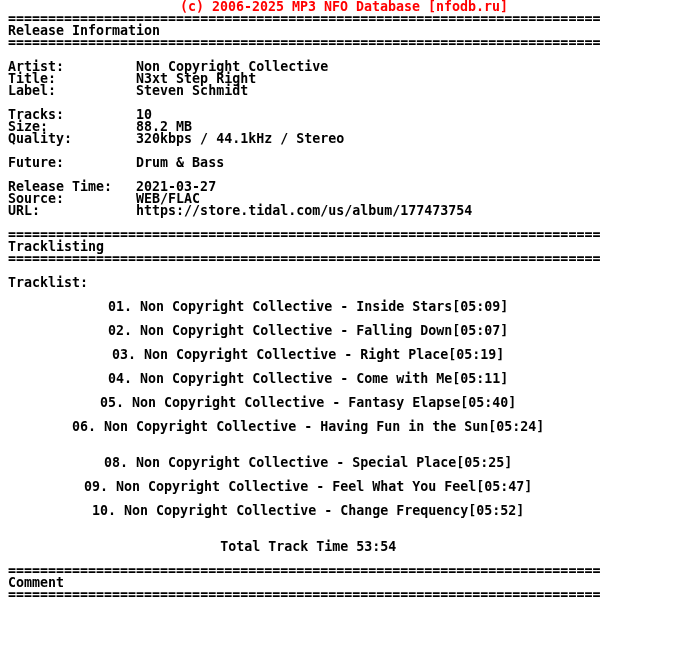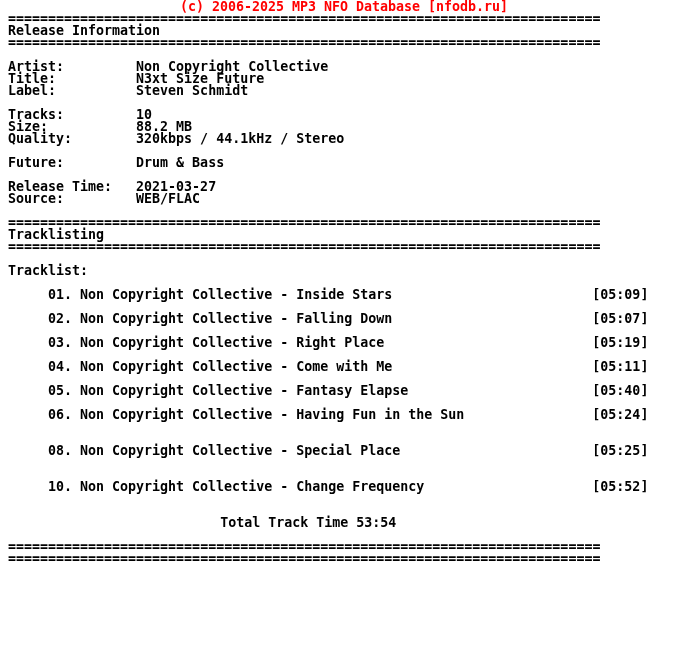--- a/index.html
+++ b/index.html
@@ -26,56 +26,56 @@
   .copyright {
     color: #ff0000;
     text-align: center;
   }
   .label {
     display: inline-block;
     width: 16ch;
   }
   .track-row {
     display: flex;
-    justify-content: space-between;
+    justify-content: center;
     width: 75ch;
-    margin-left: 40px;
   }
   .total-line {
     width: 75ch;
     text-align: center;
   }
 </style>
 </head>
 <body>
 
 <div class="nfo">
 
   <div class="line copyright">(c) 2006-2025 MP3 NFO Database [nfodb.ru]</div>
 
   <div class="line">==========================================================================</div>
   <div class="line">Release Information</div>
   <div class="line">==========================================================================</div>
   <div class="line"></div>
 
   <div class="line"><span class="label">Artist:</span><span>Non Copyright Collective</span></div>
-  <div class="line"><span class="label">Title:</span><span>N3xt Size Future</span></div>
+  <div class="line"><span class="label">Title:</span><span>N3xt Step Right</span></div>
   <div class="line"><span class="label">Label:</span><span>Steven Schmidt</span></div>
   <div class="line"></div>
 
   <div class="line"><span class="label">Tracks:</span><span>10</span></div>
   <div class="line"><span class="label">Size:</span><span>88.2 MB</span></div>
   <div class="line"><span class="label">Quality:</span><span>320kbps / 44.1kHz / Stereo</span></div>
   <div class="line"></div>
 
   <div class="line"><span class="label">Future:</span><span>Drum &amp; Bass</span></div>
   <div class="line"></div>
 
   <div class="line"><span class="label">Release Time:</span><span>2021-03-27</span></div>
   <div class="line"><span class="label">Source:</span><span>WEB/FLAC</span></div>
+  <div class="line"><span class="label">URL:</span><span>https://store.tidal.com/us/album/177473754</span></div>
   <div class="line"></div>
 
   <div class="line">==========================================================================</div>
   <div class="line">Tracklisting</div>
   <div class="line">==========================================================================</div>
   <div class="line"></div>
 
   <div class="line">Tracklist:</div>
   <div class="line"></div>
 
@@ -87,24 +87,26 @@
   <div class="line"></div>
   <div class="line track-row"><span>04. Non Copyright Collective - Come with Me</span><span>[05:11]</span></div>
   <div class="line"></div>
   <div class="line track-row"><span>05. Non Copyright Collective - Fantasy Elapse</span><span>[05:40]</span></div>
   <div class="line"></div>
   <div class="line track-row"><span>06. Non Copyright Collective - Having Fun in the Sun</span><span>[05:24]</span></div>
   <div class="line"></div>
   <div class="line"></div>
   <div class="line track-row"><span>08. Non Copyright Collective - Special Place</span><span>[05:25]</span></div>
   <div class="line"></div>
+  <div class="line track-row"><span>09. Non Copyright Collective - Feel What You Feel</span><span>[05:47]</span></div>
   <div class="line"></div>
   <div class="line track-row"><span>10. Non Copyright Collective - Change Frequency</span><span>[05:52]</span></div>
   <div class="line"></div>
   <div class="line"></div>
 
   <div class="line total-line">Total Track Time 53:54</div>
   <div class="line"></div>
 
   <div class="line">==========================================================================</div>
+  <div class="line">Comment</div>
   <div class="line">==========================================================================</div>
 
 </div>
 
 </body></html>

